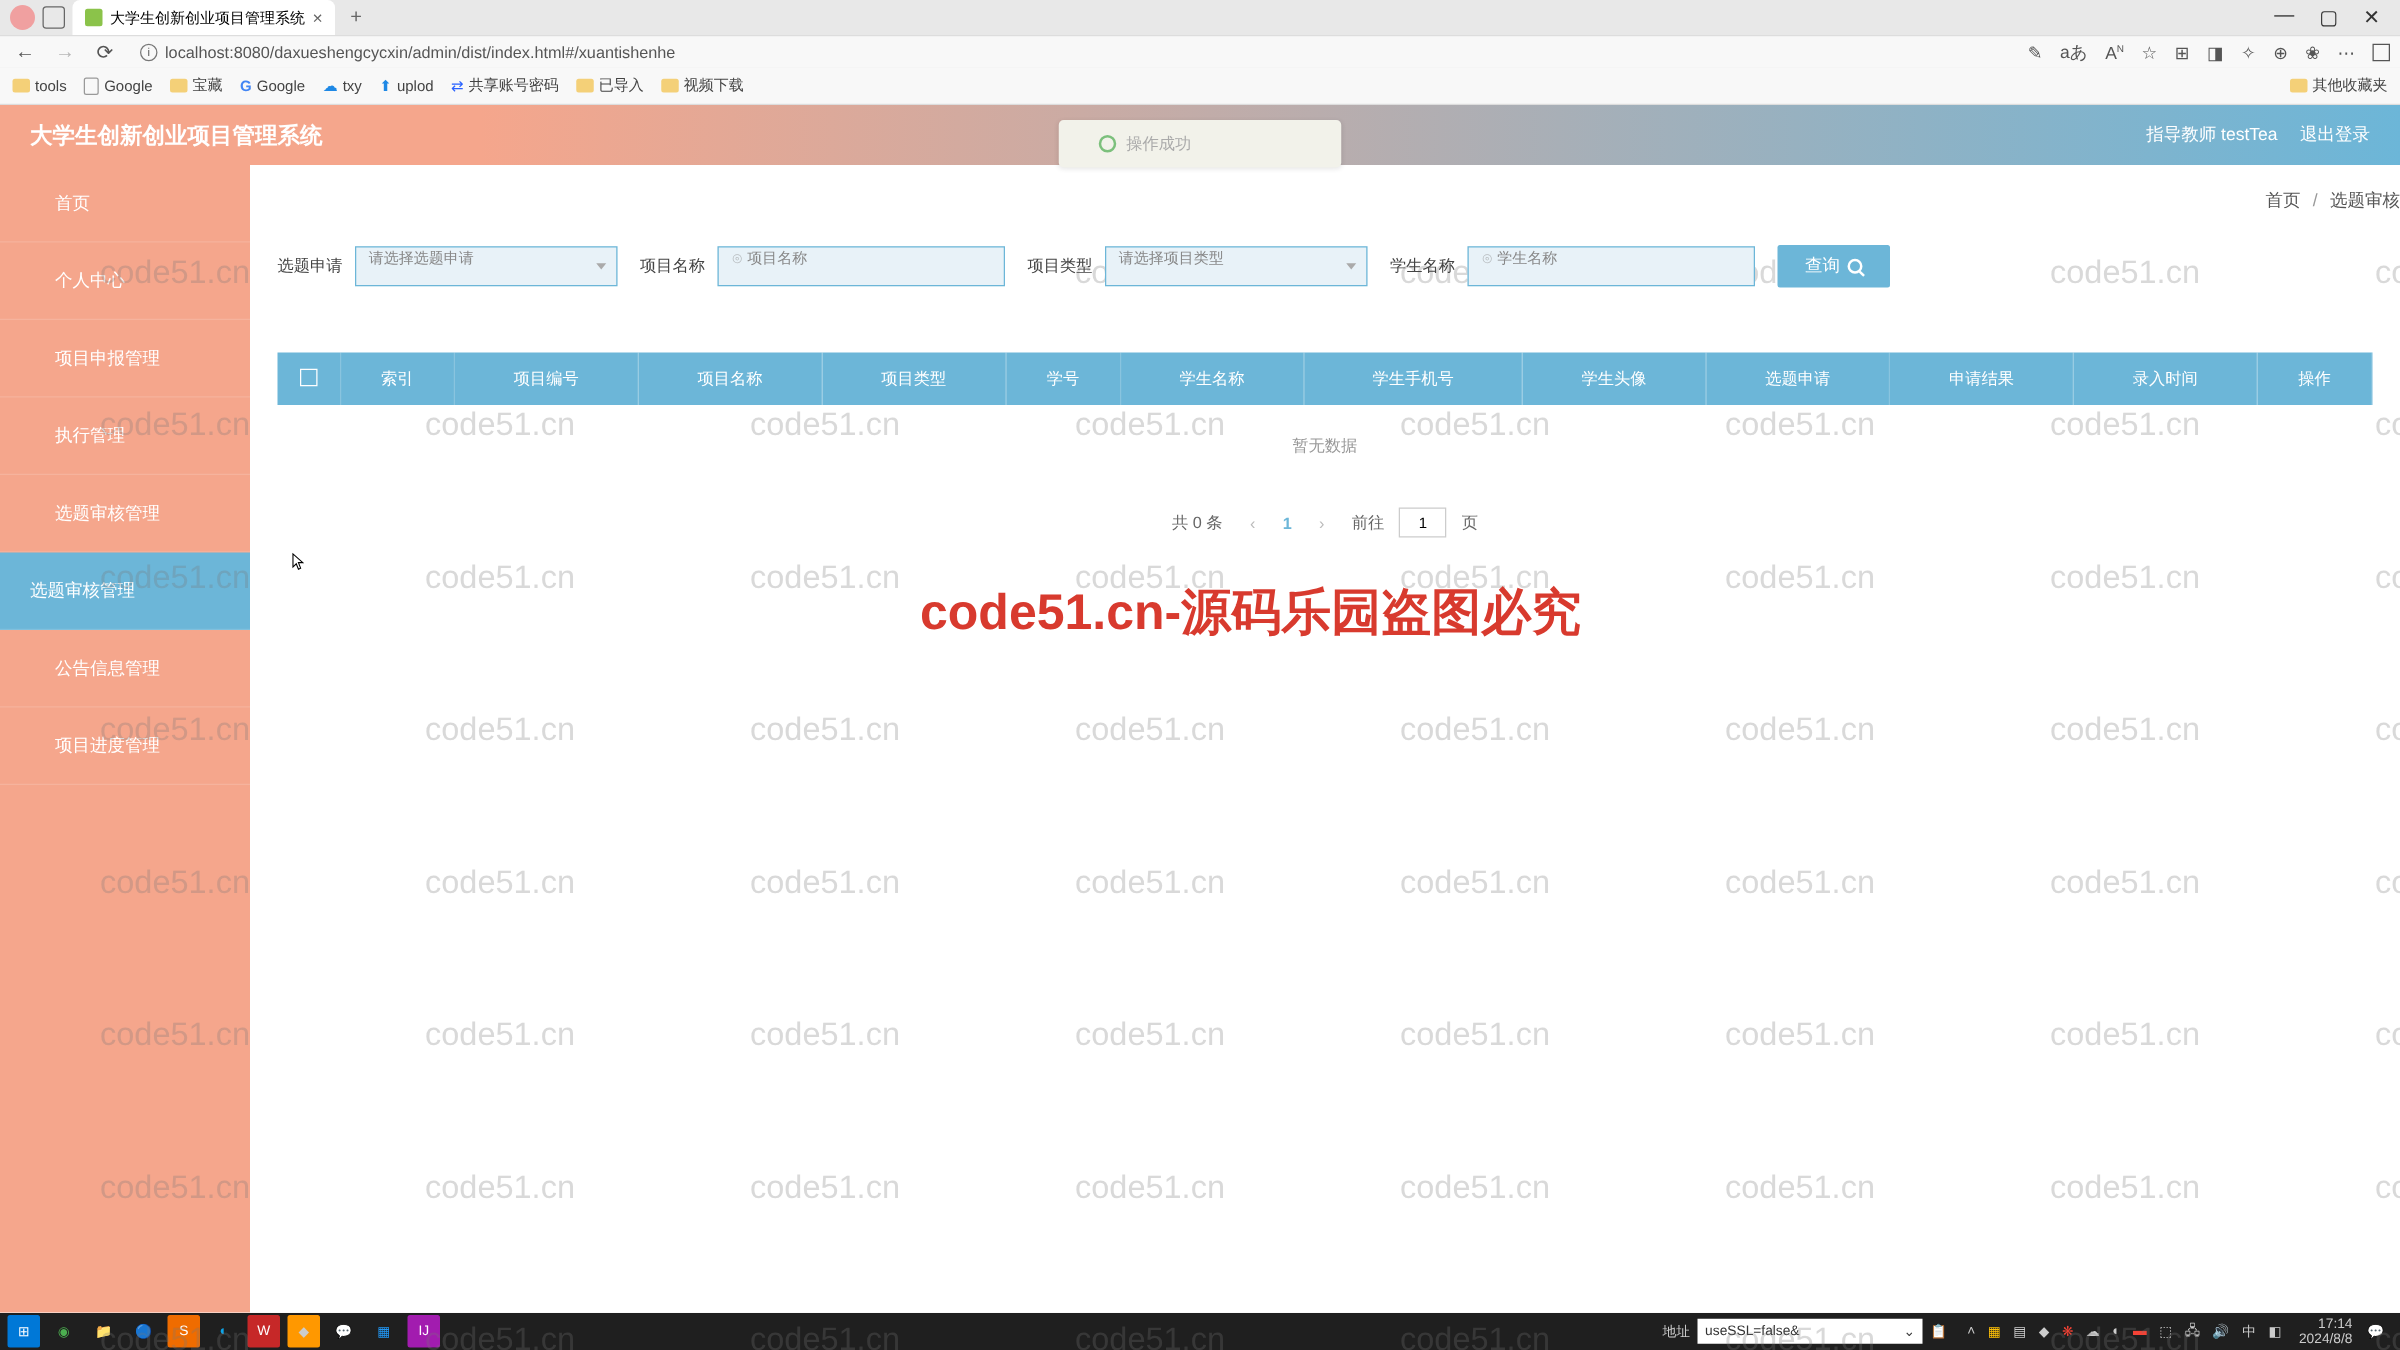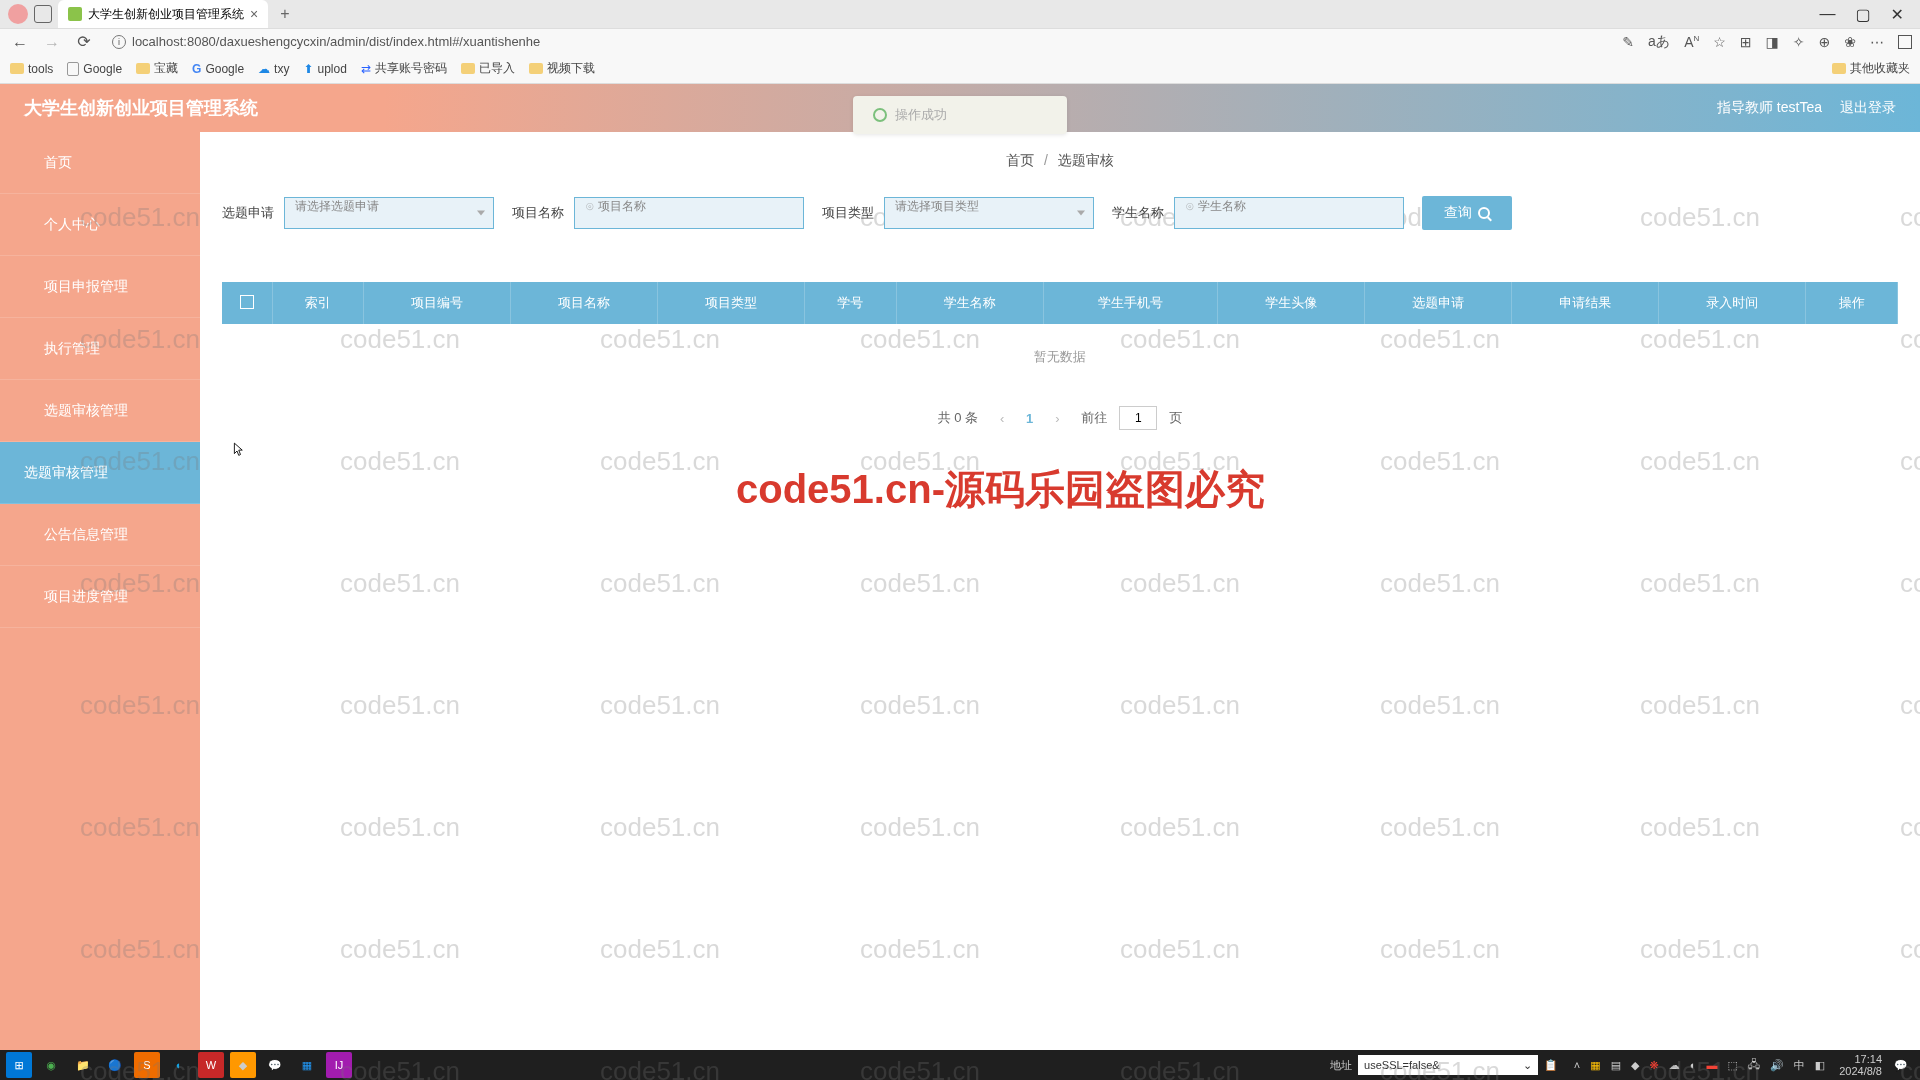--- a/index.html
+++ b/index.html
@@ -34,21 +34,21 @@
 .app-title { font-size: 18px; font-weight: bold; }
 .header-right { margin-left: auto; display: flex; gap: 18px; font-size: 14px; }
 
 .app-body { flex: 1; display: flex; background: #fff; position: relative; }
 .sidebar { width: 200px; background: #f5a68c; display: flex; flex-direction: column; }
 .sidebar-item { height: 62px; display: flex; align-items: center; padding-left: 24px; color: #fff; font-size: 14px; gap: 8px; border-bottom: 1px solid rgba(255,255,255,0.15); }
 .sidebar-item.active { background: #6cb6d8; }
 .sidebar-icon { width: 12px; height: 12px; display: inline-block; }
 
 .content { flex: 1; padding: 0 0 0 0; position: relative; }
-.breadcrumb { text-align: center; padding: 20px 0 14px; font-size: 14px; color: #555; }
+.breadcrumb { text-align: right; padding: 20px 0 14px; font-size: 14px; color: #555; }
 .breadcrumb .sep { margin: 0 6px; color: #999; }
 
 .filters { display: flex; align-items: center; gap: 18px; padding: 12px 22px; }
 .filter-group { display: flex; align-items: center; gap: 10px; }
 .filter-label { font-size: 13px; color: #444; }
 .filter-select, .filter-input { height: 32px; border: 1px solid #6cb6d8; background: #e8f2f8; padding: 0 24px 0 10px; font-size: 12px; color: #888; min-width: 210px; position: relative; }
 .filter-input { min-width: 230px; }
 .select-arrow { position: absolute; right: 8px; top: 50%; transform: translateY(-50%); border-left: 4px solid transparent; border-right: 4px solid transparent; border-top: 5px solid #aaa; }
 .search-btn { background: #6cb6d8; color: #fff; border: none; height: 34px; padding: 0 22px; font-size: 14px; display: flex; align-items: center; gap: 6px; border-radius: 2px; }
 .search-icon-s { width: 12px; height: 12px; border: 2px solid #fff; border-radius: 50%; position: relative; }
@@ -66,21 +66,21 @@
 .page-current { color: #6cb6d8; font-weight: bold; }
 .page-input { width: 38px; height: 24px; border: 1px solid #ccc; text-align: center; font-size: 12px; }
 
 
 .watermark-layer { position: absolute; inset: 0; pointer-events: none; z-index: 0; }
 .wm { position: absolute; font-size: 26px; color: rgba(120,120,120,0.28); white-space: nowrap; }
 .content > * { position: relative; z-index: 1; }
 .big-wm { color: #d83a2e; font-size: 40px; font-weight: bold; position: absolute; z-index: 2; pointer-events: none; }
 
 
-.toast { position: absolute; top: 12px; left: 50%; transform: translateX(-50%); background: #f2f2ea; border-radius: 4px; padding: 10px 120px 10px 20px; display: flex; align-items: center; gap: 8px; font-size: 13px; color: #aaa; z-index: 5; box-shadow: 0 1px 4px rgba(0,0,0,0.1); }
+.toast { position: absolute; top: 12px; left: 50%; transform: translateX(-50%); background: #f2f2ea; border-radius: 4px; padding: 10px 120px 10px 32px; display: flex; align-items: center; gap: 8px; font-size: 13px; color: #aaa; z-index: 5; box-shadow: 0 1px 4px rgba(0,0,0,0.1); }
 .toast-icon { width: 14px; height: 14px; border: 2px solid #7cc07c; border-radius: 50%; position: relative; }
 
 
 .taskbar { position: fixed; bottom: 0; left: 0; right: 0; height: 30px; background: #1f1f1f; display: flex; align-items: center; padding: 0 6px; gap: 6px; font-size: 11px; color: #ccc; }
 .tb-icon { width: 26px; height: 26px; display: flex; align-items: center; justify-content: center; border-radius: 2px; }
 .tb-addr { margin-left: auto; display: flex; align-items: center; gap: 6px; }
 .tb-addr-input { background: #fff; color: #333; height: 20px; padding: 0 6px; font-size: 11px; width: 180px; display: flex; align-items: center; justify-content: space-between; }
 .tb-tray { display: flex; gap: 10px; margin-left: 10px; align-items: center; }
 .tb-time { text-align: right; line-height: 1.1; font-size: 11px; margin-left: 8px; }
 

